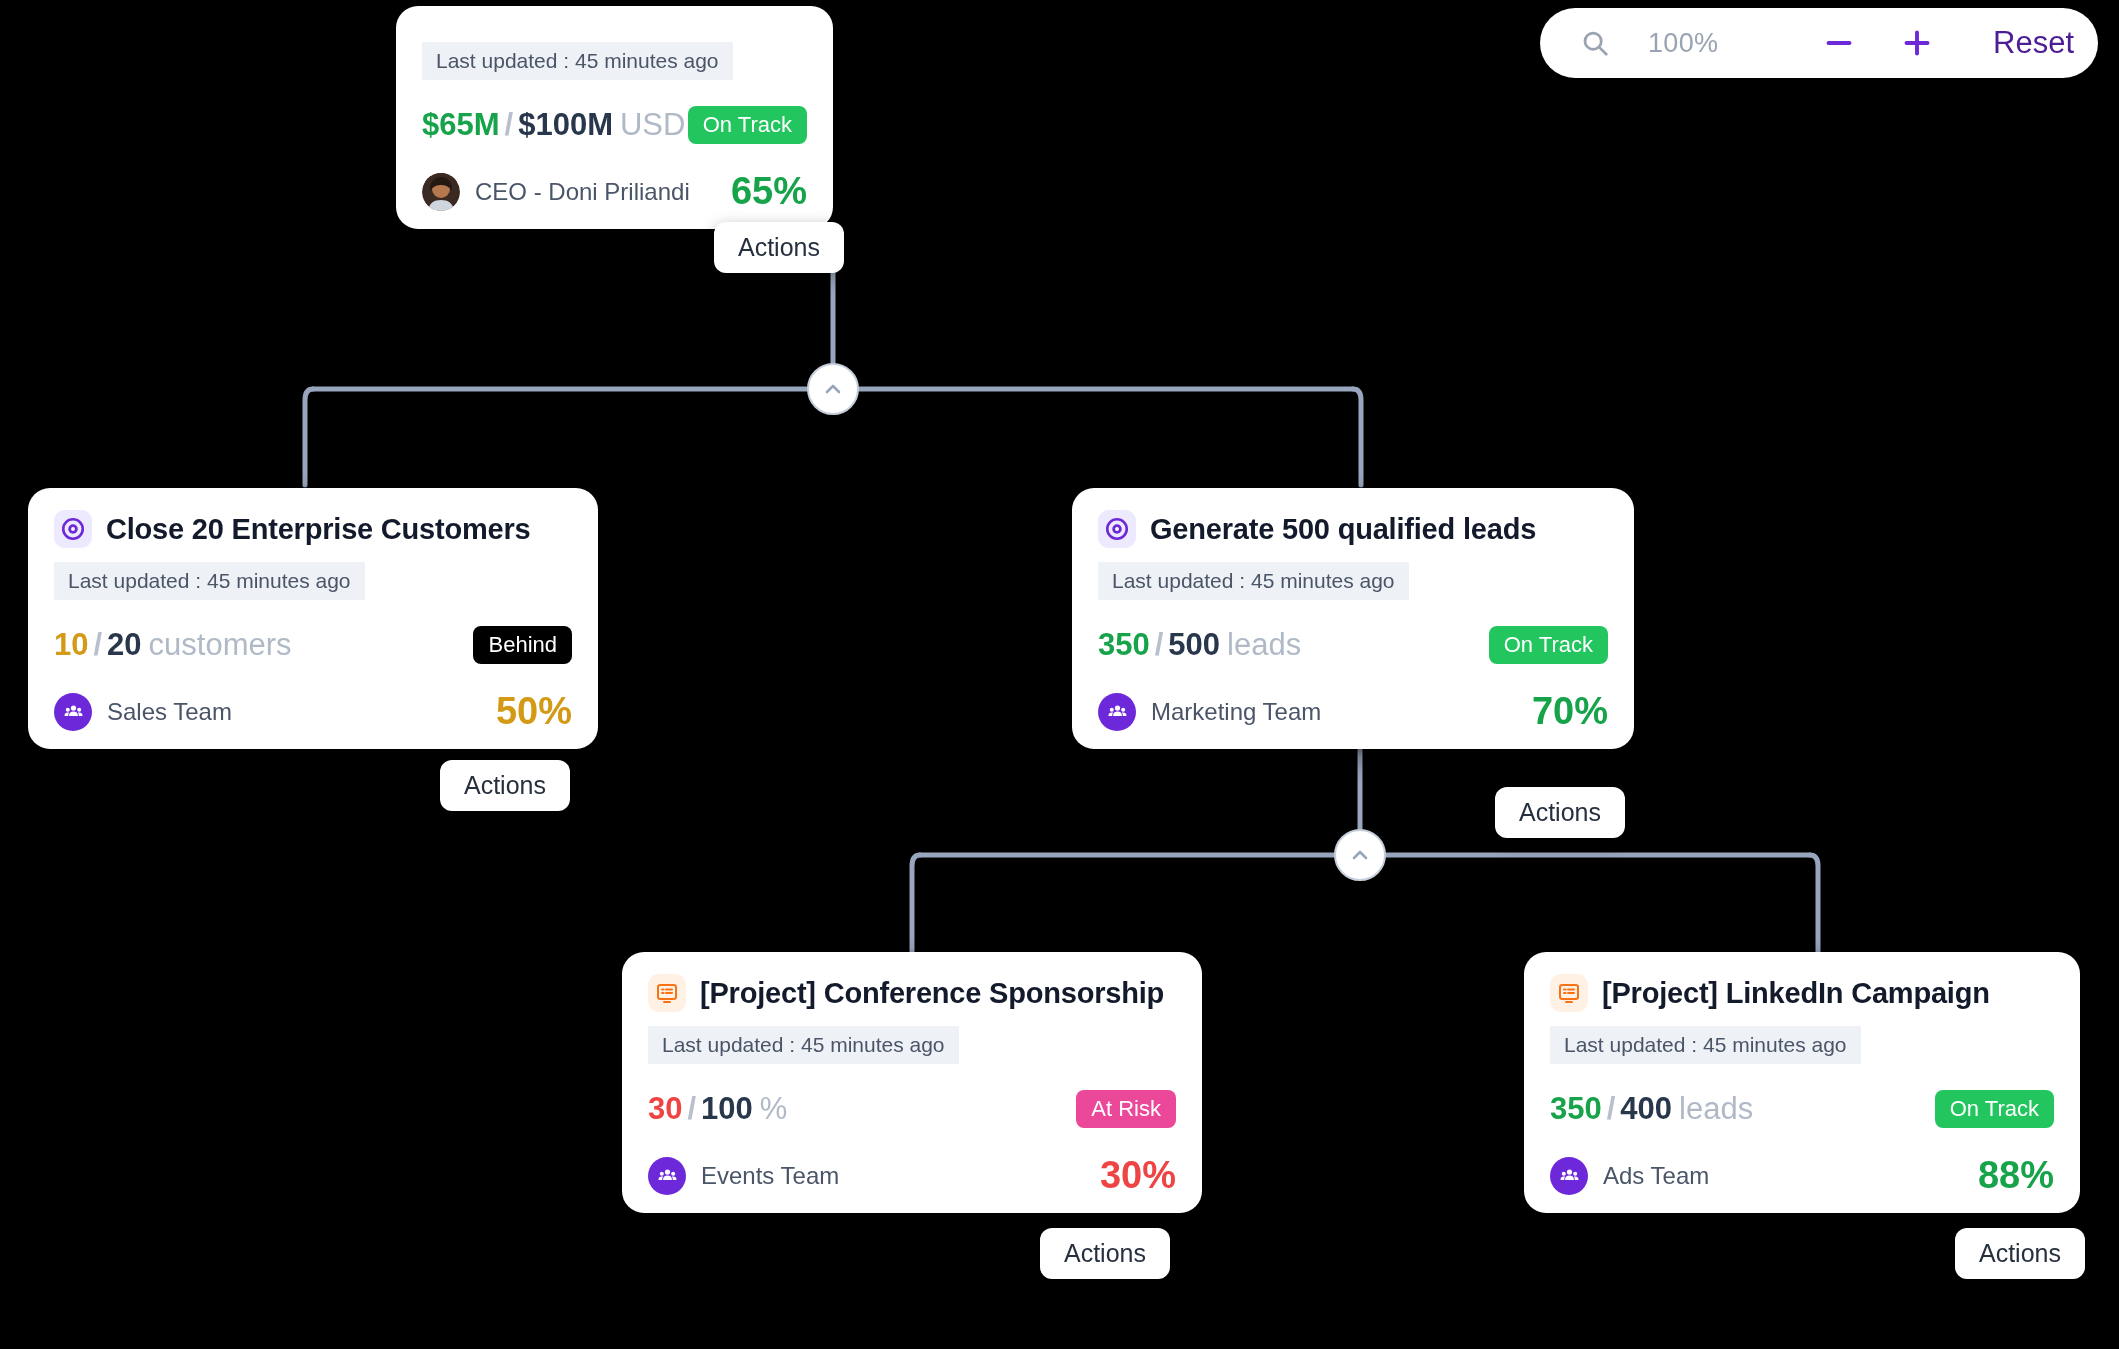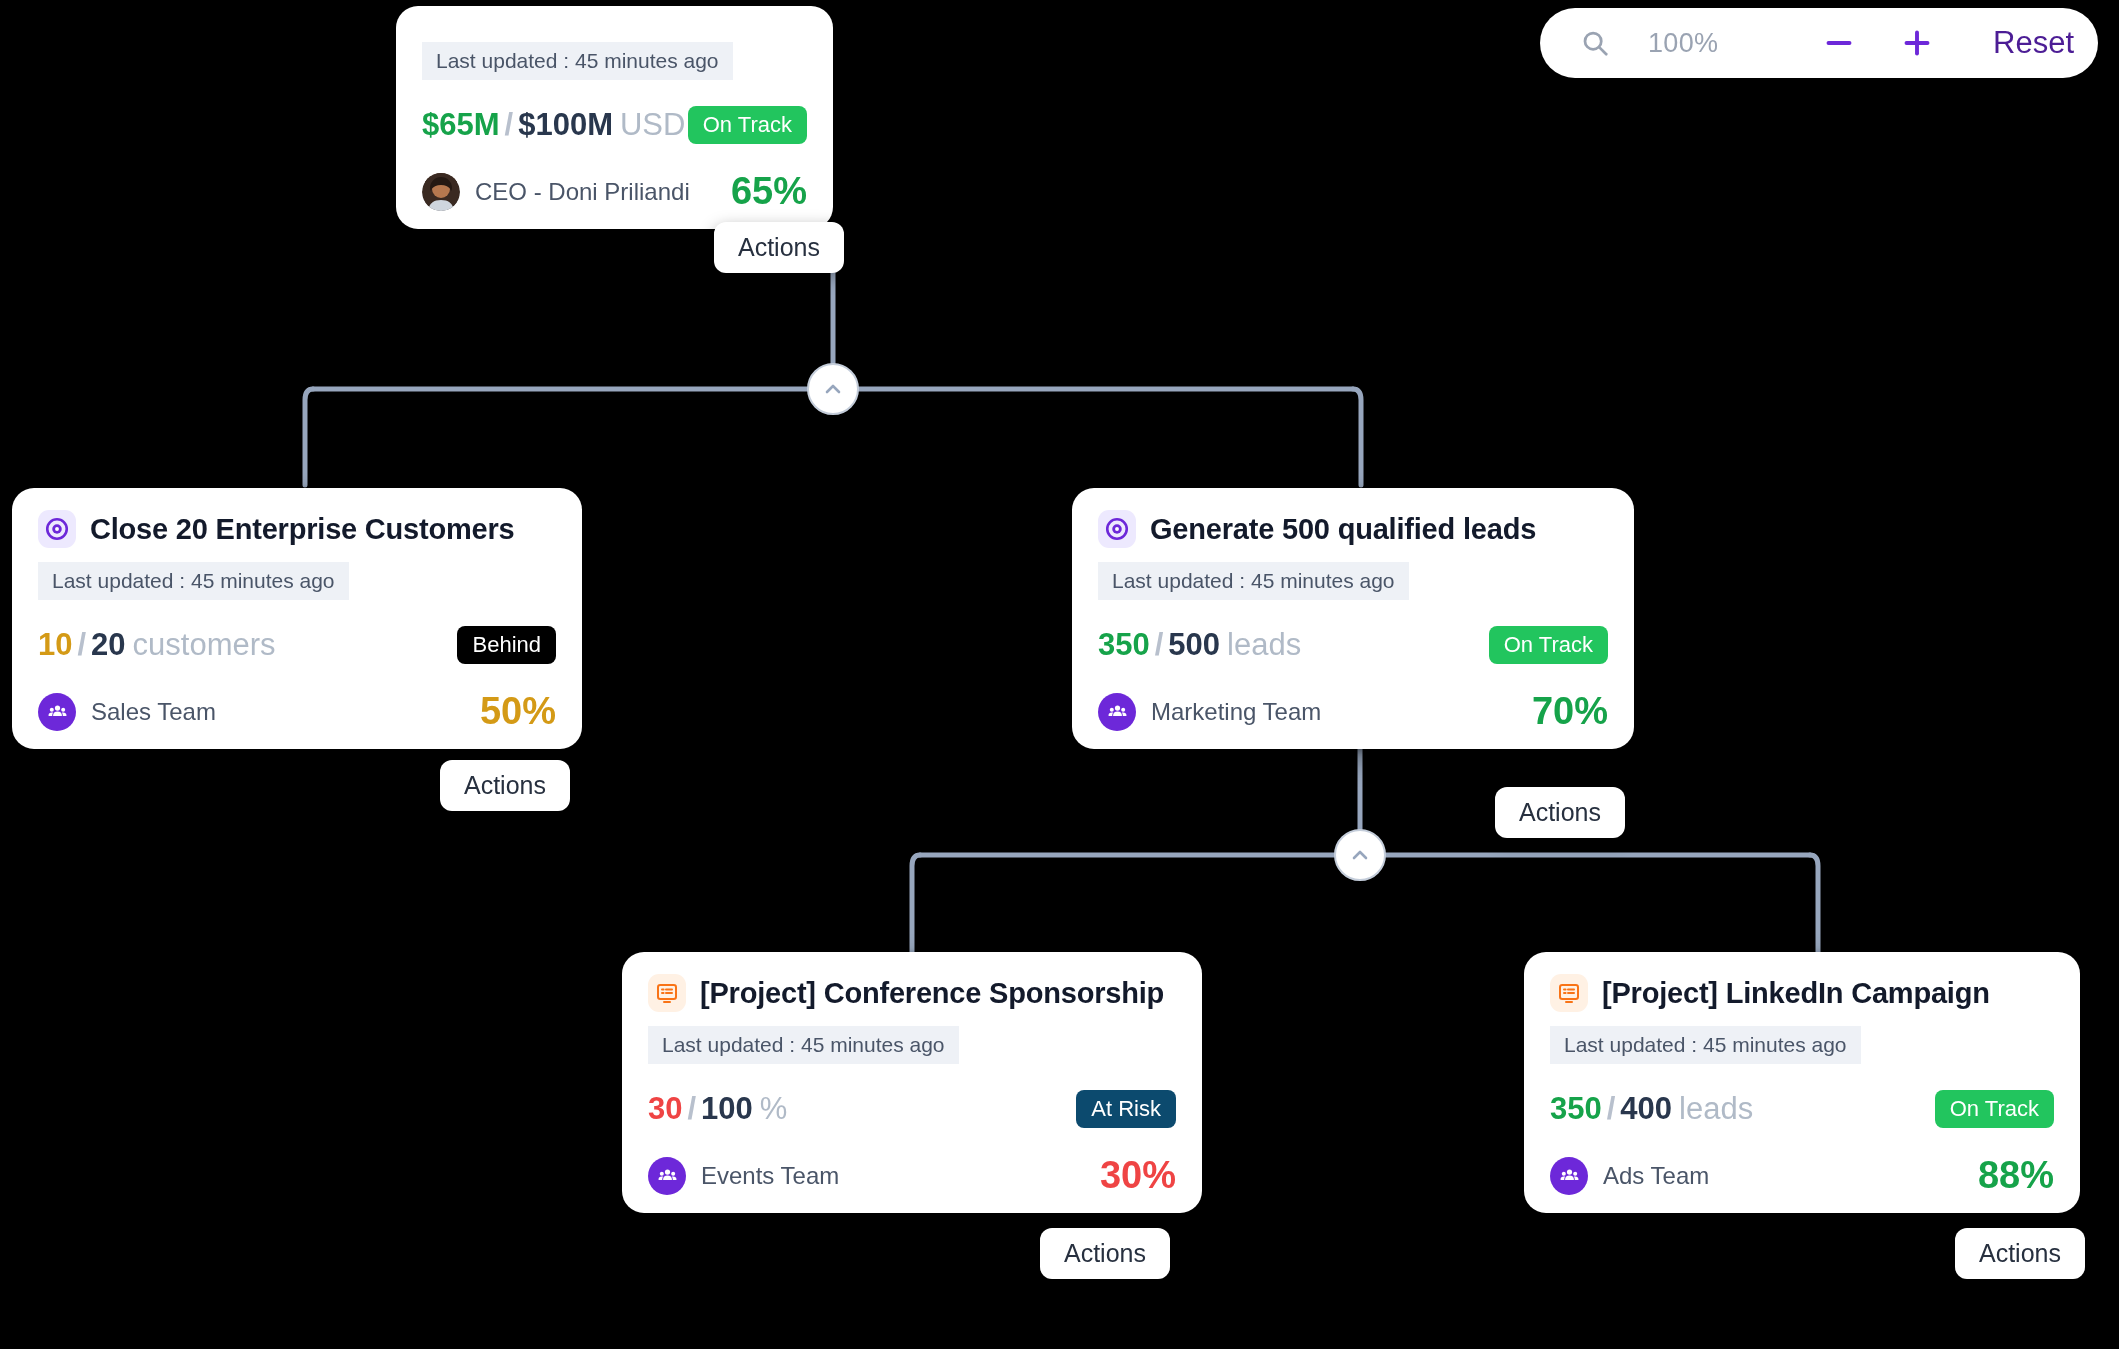--- a/index.html
+++ b/index.html
@@ -183,21 +183,21 @@
       <span class="pct" style="color:#16a34a;">65%</span>
     </div>
   </div>
   <div class="actions-btn" style="left:714px; top:222px;">Actions</div>
   <div class="toggle" style="left:807px; top:363px;">
     <svg width="24" height="24" viewBox="0 0 24 24" fill="none" stroke="#97a6bd" stroke-width="2.6" stroke-linecap="round" stroke-linejoin="round">
       <path d="M6 15 L12 9 L18 15"></path>
     </svg>
   </div>
 
-  <div class="card" style="left:12px; top:488px; width:570px;">
+  <div class="card" style="left:28px; top:488px; width:570px;">
     <div class="card-head">
       <span class="card-icon" style="background:#ede9fe;">
         <svg width="26" height="26" viewBox="0 0 24 24" fill="none" stroke="#6d28d9" stroke-width="2.4">
           <circle cx="12" cy="12" r="9"></circle>
             <circle cx="12" cy="12" r="4.4" fill="#6d28d9" stroke="none"></circle>
           <circle cx="12" cy="12" r="1.8" fill="#ffffff" stroke="none"></circle>
         </svg>
       </span>
       <span class="card-title">Close 20 Enterprise Customers</span>
     </div>
@@ -287,21 +287,21 @@
       <span class="card-title">[Project] Conference Sponsorship</span>
     </div>
     <div class="updated">
       <span>Last updated :</span>
       <span>45 minutes ago</span>
     </div>
     <div class="metric-row">
       <div class="metric">
         <span style="color:#ef4444;">30</span><span class="sep">/</span><span class="target">100</span><span class="unit">%</span>
       </div>
-      <span class="badge" style="background:#0c4a6e;">At Risk</span>
+      <span class="badge" style="background:#ec4899;">At Risk</span>
     </div>
     <div class="owner-row">
       <div class="owner">
         <span class="avatar-team">
           <svg width="21" height="21" viewBox="0 0 24 24" fill="#ffffff">
             <circle cx="12" cy="8" r="3"></circle>
               <circle cx="5.5" cy="10" r="2.3"></circle>
               <circle cx="18.5" cy="10" r="2.3"></circle>
             <path d="M12 12c-3.2 0-5 1.8-5 4v1h10v-1c0-2.2-1.8-4-5-4z"></path>
             <path d="M5.5 13c-2.3 0-3.7 1.3-3.7 2.9V17H6v-1c0-1.2.4-2.2 1.1-3z"></path>

